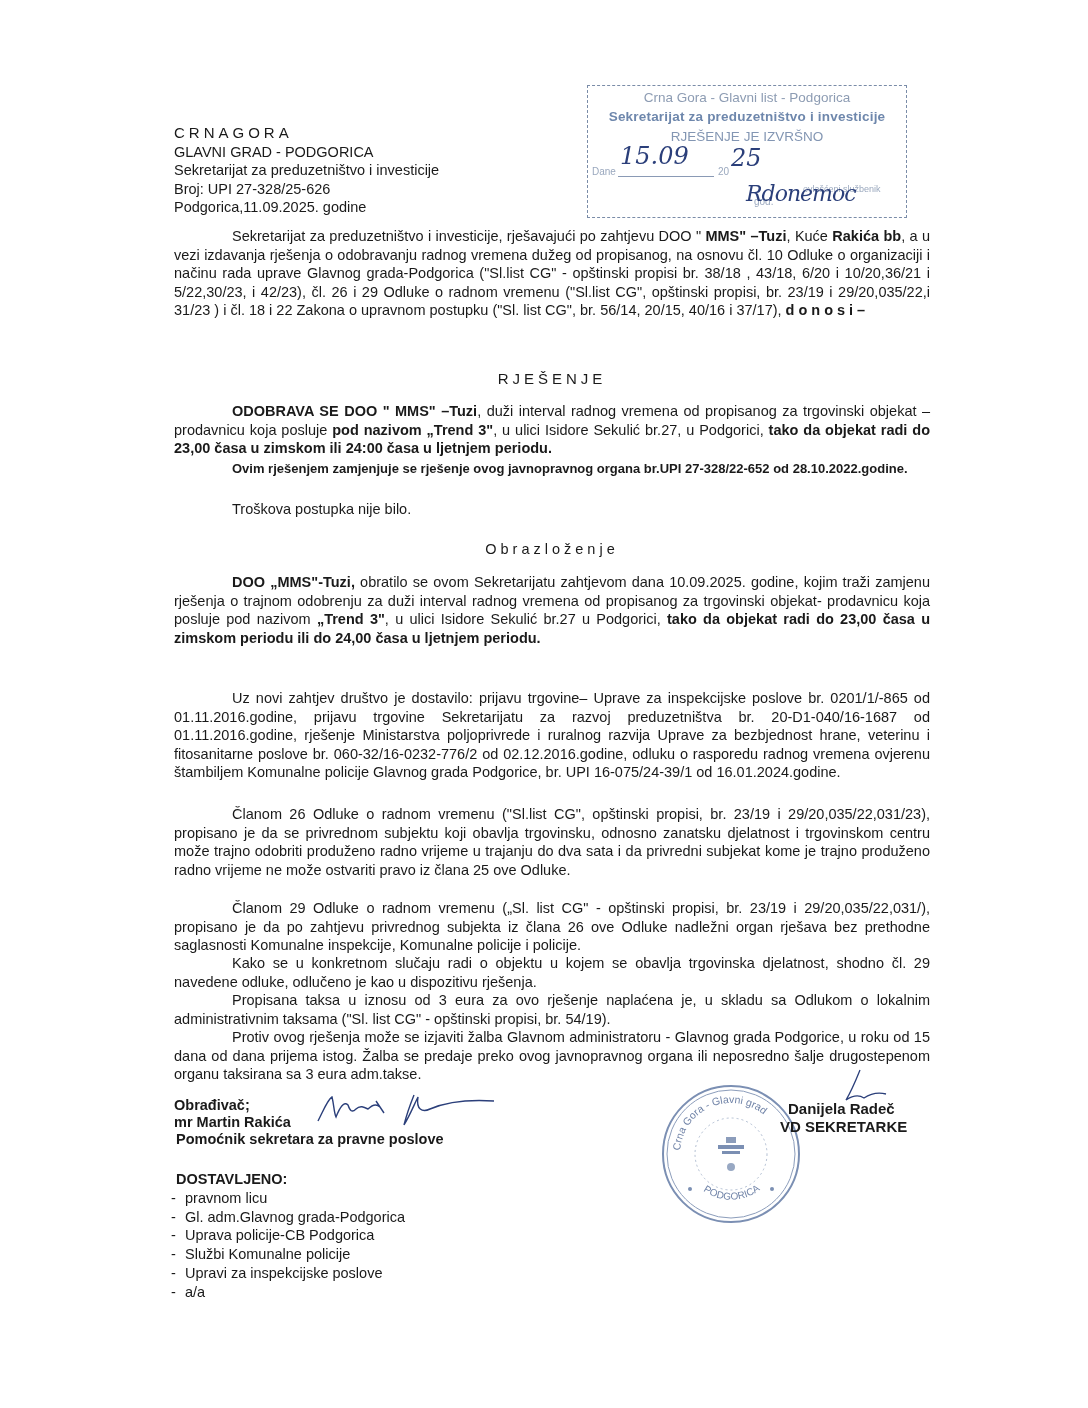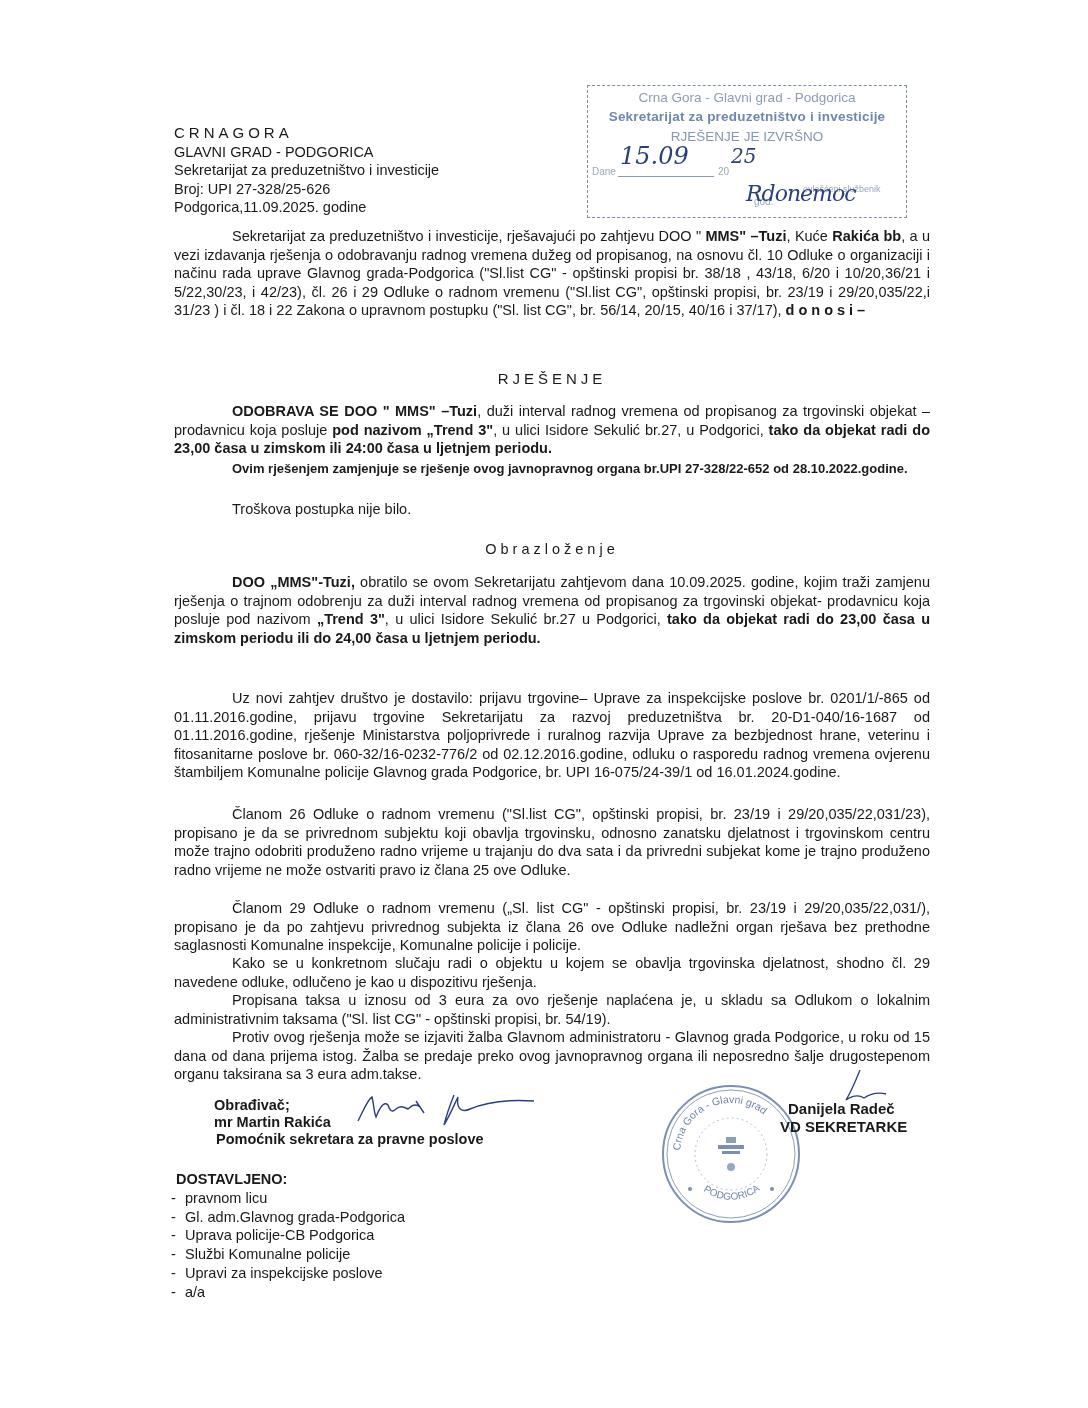--- a/index.html
+++ b/index.html
@@ -14,35 +14,35 @@
   
   .stamp-box { position: absolute; left: 587px; top: 85px; width: 318px; height: 131px;
                border: 1.5px dashed #7a8ca8; color: #6f86a8; font-size: 13.5px; }
   .stamp-box .l1 { position: absolute; top: 4px; left: 0; right: 0; text-align: center; color: #8d9cb3; }
   .stamp-box .l2 { position: absolute; top: 23px; left: 0; right: 0; text-align: center; color: #6e87ac; font-weight: bold; letter-spacing: 0.2px; }
   .stamp-box .l3 { position: absolute; top: 43px; left: 0; right: 0; text-align: center; color: #8396b3; }
   .stamp-box .dane { position: absolute; top: 80px; left: 4px; font-size: 10px; color: #9aa8be; }
   .stamp-box .dline { position: absolute; top: 90px; left: 30px; width: 96px; border-bottom: 1px solid #8a9ab5; }
   .stamp-box .date-hw { position: absolute; top: 56px; left: 32px; font-family: "DejaVu Serif", serif; font-style: italic; font-size: 24px; color: #2b3f7a; }
   .stamp-box .year-pre { position: absolute; top: 80px; left: 130px; font-size: 10px; color: #9aa8be; }
-  .stamp-box .year-hw { position: absolute; top: 58px; left: 143px; font-family: "DejaVu Serif", serif; font-style: italic; font-size: 20px; color: #2b3f7a; }
+  .stamp-box .year-hw { position: absolute; top: 58px; left: 143px; font-family: "DejaVu Serif", serif; font-style: italic; font-size: 24px; color: #2b3f7a; }
   .stamp-box .god { position: absolute; top: 80px; left: 166px; font-size: 10px; color: #9aa8be; margin-top: 30px; }
   .stamp-box .ovl { position: absolute; top: 98px; left: 215px; font-size: 9px; color: #9aa8be; }
   .stamp-box .sig { position: absolute; top: 95px; left: 158px; font-family: "DejaVu Serif", serif; font-style: italic; font-size: 22px; color: #2b3f7a; letter-spacing: -1px; }
 
   
   .txt { position: absolute; left: 174px; width: 756px; font-size: 14.5px; line-height: 18.6px; text-align: justify; }
   .ind { text-indent: 58px; }
   .center { text-align: center; }
   b { font-weight: bold; }
   .spaced { letter-spacing: 4px; }
   .big { font-size: 13px; line-height: 20px; }
 
   
-  .sig-left { position: absolute; left: 174px; top: 1097px; font-size: 14.5px; line-height: 17px; font-weight: bold; margin-left: 40px; }
+  .sig-left { position: absolute; left: 174px; top: 1097px; font-size: 14.5px; line-height: 17px; font-weight: bold; }
   .sig-left .hand { position: absolute; left: 140px; top: -6px; width: 200px; height: 36px; }
   .sig-right { position: absolute; left: 780px; top: 1100px; font-size: 15px; line-height: 18px; font-weight: bold; }
   .round-seal { position: absolute; left: 660px; top: 1083px; width: 142px; height: 142px; }
   .right-hand { position: absolute; left: 830px; top: 1068px; width: 60px; height: 40px; }
 
   .dost { position: absolute; left: 174px; top: 1170px; font-size: 14.5px; line-height: 18.8px; }
   .dost .ttl { font-weight: bold; margin-left: 2px; }
   .dost ul { list-style: none; margin: 0; padding: 0; }
   .dost li::before { content: "-"; display: inline-block; width: 14px; margin-left: -3px; }
 </style>
@@ -53,21 +53,21 @@
 
   <div class="hdr">
     <div class="country">CRNAGORA</div>
     <div>GLAVNI GRAD - PODGORICA</div>
     <div>Sekretarijat za preduzetništvo i investicije</div>
     <div>Broj: UPI 27-328/25-626</div>
     <div>Podgorica,11.09.2025. godine</div>
   </div>
 
   <div class="stamp-box">
-    <div class="l1">Crna Gora - Glavni grad - Podgorica</div>
+    <div class="l1">Crna Gora - Glavni list - Podgorica</div>
     <div class="l2">Sekretarijat za preduzetništvo i investicije</div>
     <div class="l3">RJEŠENJE JE IZVRŠNO</div>
     <div class="dane">Dane</div>
     <div class="dline"></div>
     <div class="date-hw">15.09</div>
     <div class="year-pre">20</div>
     <div class="year-hw">25</div>
     <div class="god">god.</div>
     <div class="ovl">ovlašćeni službenik</div>
     <div class="sig">Rdonemoc</div>

